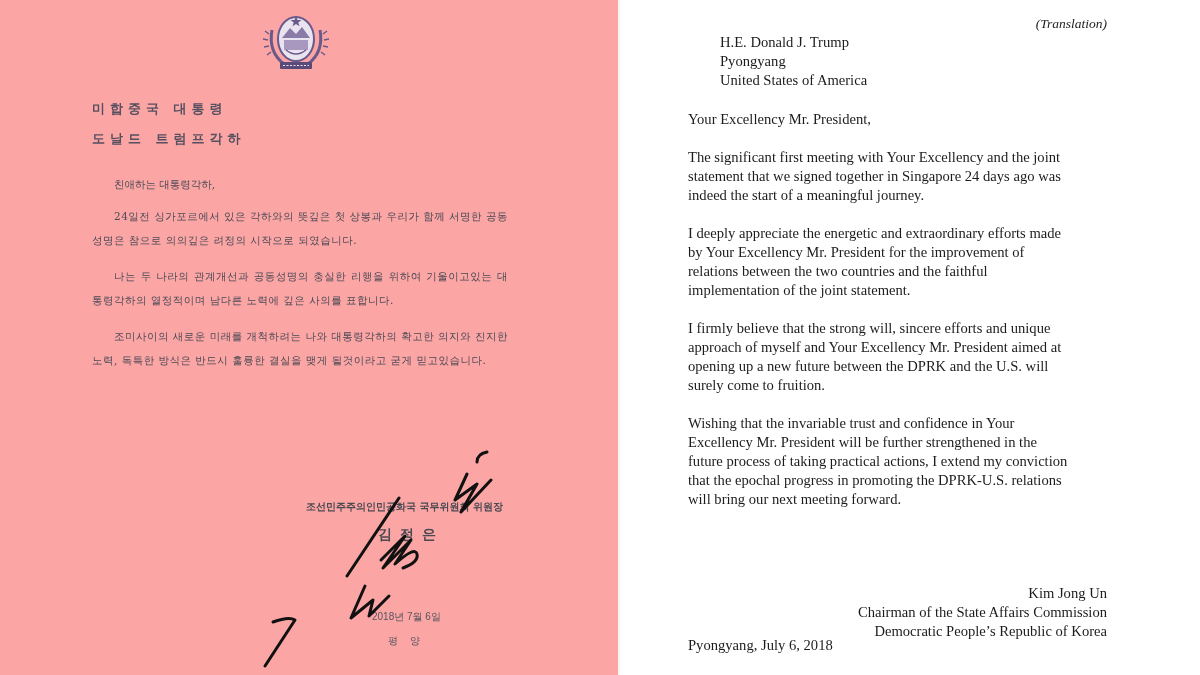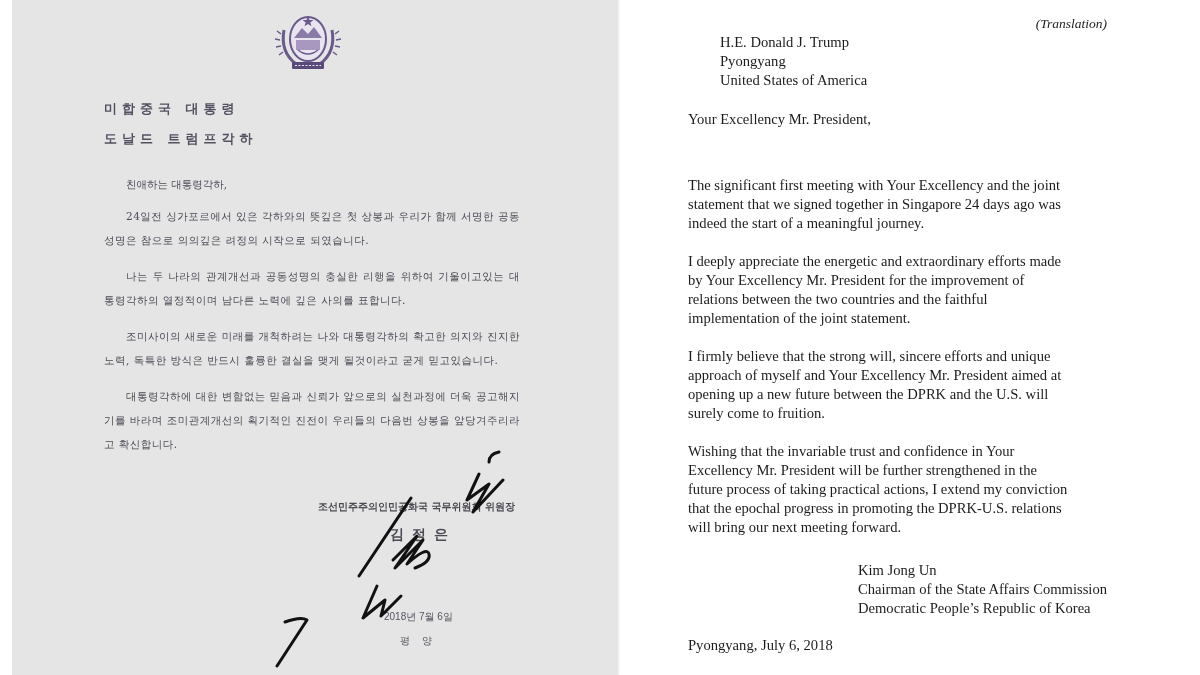--- a/index.html
+++ b/index.html
@@ -6,21 +6,21 @@
     body {
       width: 1200px; height: 675px; overflow: hidden;
       background: #ffffff;
       position: relative;
       font-family: "Liberation Serif", serif;
       color: #1a1a1a;
     }
     .page {
       position: absolute; top: 0; height: 675px; background: #fdfdfd;
     }
-    .page-left { left: 12px; width: 620px; background: #e5e5e5; }
+    .page-left { left: 0; width: 620px; background: #fca5a5; }
     .page-right { left: 620px; width: 580px; background: #ffffff; }
     .seam {
       position: absolute; left: 618px; top: 0; width: 4px; height: 675px;
       background: linear-gradient(to right, #f0f0f2, #fafafa, #ffffff);
     }
 
     
     .emblem {
       position: absolute; left: 262px; top: 10px; width: 68px; height: 64px;
     }
@@ -47,24 +47,24 @@
     .kr-place { position: absolute; left: 388px; top: 634px;
       font-family: "DejaVu Serif", serif; font-size: 10px; color: #55555f; letter-spacing: 12px; }
     .signature { position: absolute; left: 255px; top: 440px; width: 260px; height: 230px; pointer-events: none; }
 
     
     .en { position: absolute; font-size: 14.6px; line-height: 19px; color: #1c1c1c; }
     .en-translation { top: 14px; right: 93px; font-style: italic; font-size: 13.5px; }
     .en-addressee { left: 688px; top: 33px; }
     .en-addressee div { white-space: nowrap; margin-left: 32px; }
     .en-salutation { left: 688px; top: 110px; }
-    .en-body { left: 688px; top: 148px; width: 445px; margin-top: 28px; }
+    .en-body { left: 688px; top: 148px; width: 445px; }
     .en-body p { margin: 0 0 19px 0; }
     .en-body p span { display: block; white-space: nowrap; }
-    .en-closing { right: 93px; top: 561px; text-align: left; }
+    .en-closing { right: 93px; top: 584px; text-align: right; }
     .en-closing div { white-space: nowrap; }
     .en-place-date { left: 688px; top: 636px; }
   </style>
 </head>
 <body>
 
 <div class="page page-left">
 
   <svg class="emblem" viewBox="0 0 68 64">
 
@@ -87,21 +87,20 @@
 
   <div class="kr-addr l1">미합중국  대통령</div>
   <div class="kr-addr l2">도날드  트럼프각하</div>
 
   <div class="kr-salutation">친애하는 대통령각하,</div>
 
   <div class="kr-text" style="top:204px">
     <p>24일전 싱가포르에서 있은 각하와의 뜻깊은 첫 상봉과 우리가 함께 서명한 공동성명은 참으로 의의깊은 려정의 시작으로 되였습니다.</p>
     <p>나는 두 나라의 관계개선과 공동성명의 충실한 리행을 위하여 기울이고있는 대통령각하의 열정적이며 남다른 노력에 깊은 사의를 표합니다.</p>
     <p>조미사이의 새로운 미래를 개척하려는 나와 대통령각하의 확고한 의지와 진지한 노력, 독특한 방식은 반드시 훌륭한 결실을 맺게 될것이라고 굳게 믿고있습니다.</p>
-    <p>대통령각하에 대한 변함없는 믿음과 신뢰가 앞으로의 실천과정에 더욱 공고해지기를 바라며 조미관계개선의 획기적인 진전이 우리들의 다음번 상봉을 앞당겨주리라고 확신합니다.</p>
   </div>
 
   <div class="kr-sig-org">조선민주주의인민공화국 국무위원회 위원장</div>
   <div class="kr-sig-name">김정은</div>
 
   <div class="kr-date">2018년 7월 6일</div>
   <div class="kr-place">평양</div>
 
   <svg class="signature" viewBox="0 0 260 230">
     <g stroke="#111" stroke-width="3" fill="none" stroke-linecap="round" stroke-linejoin="round">

